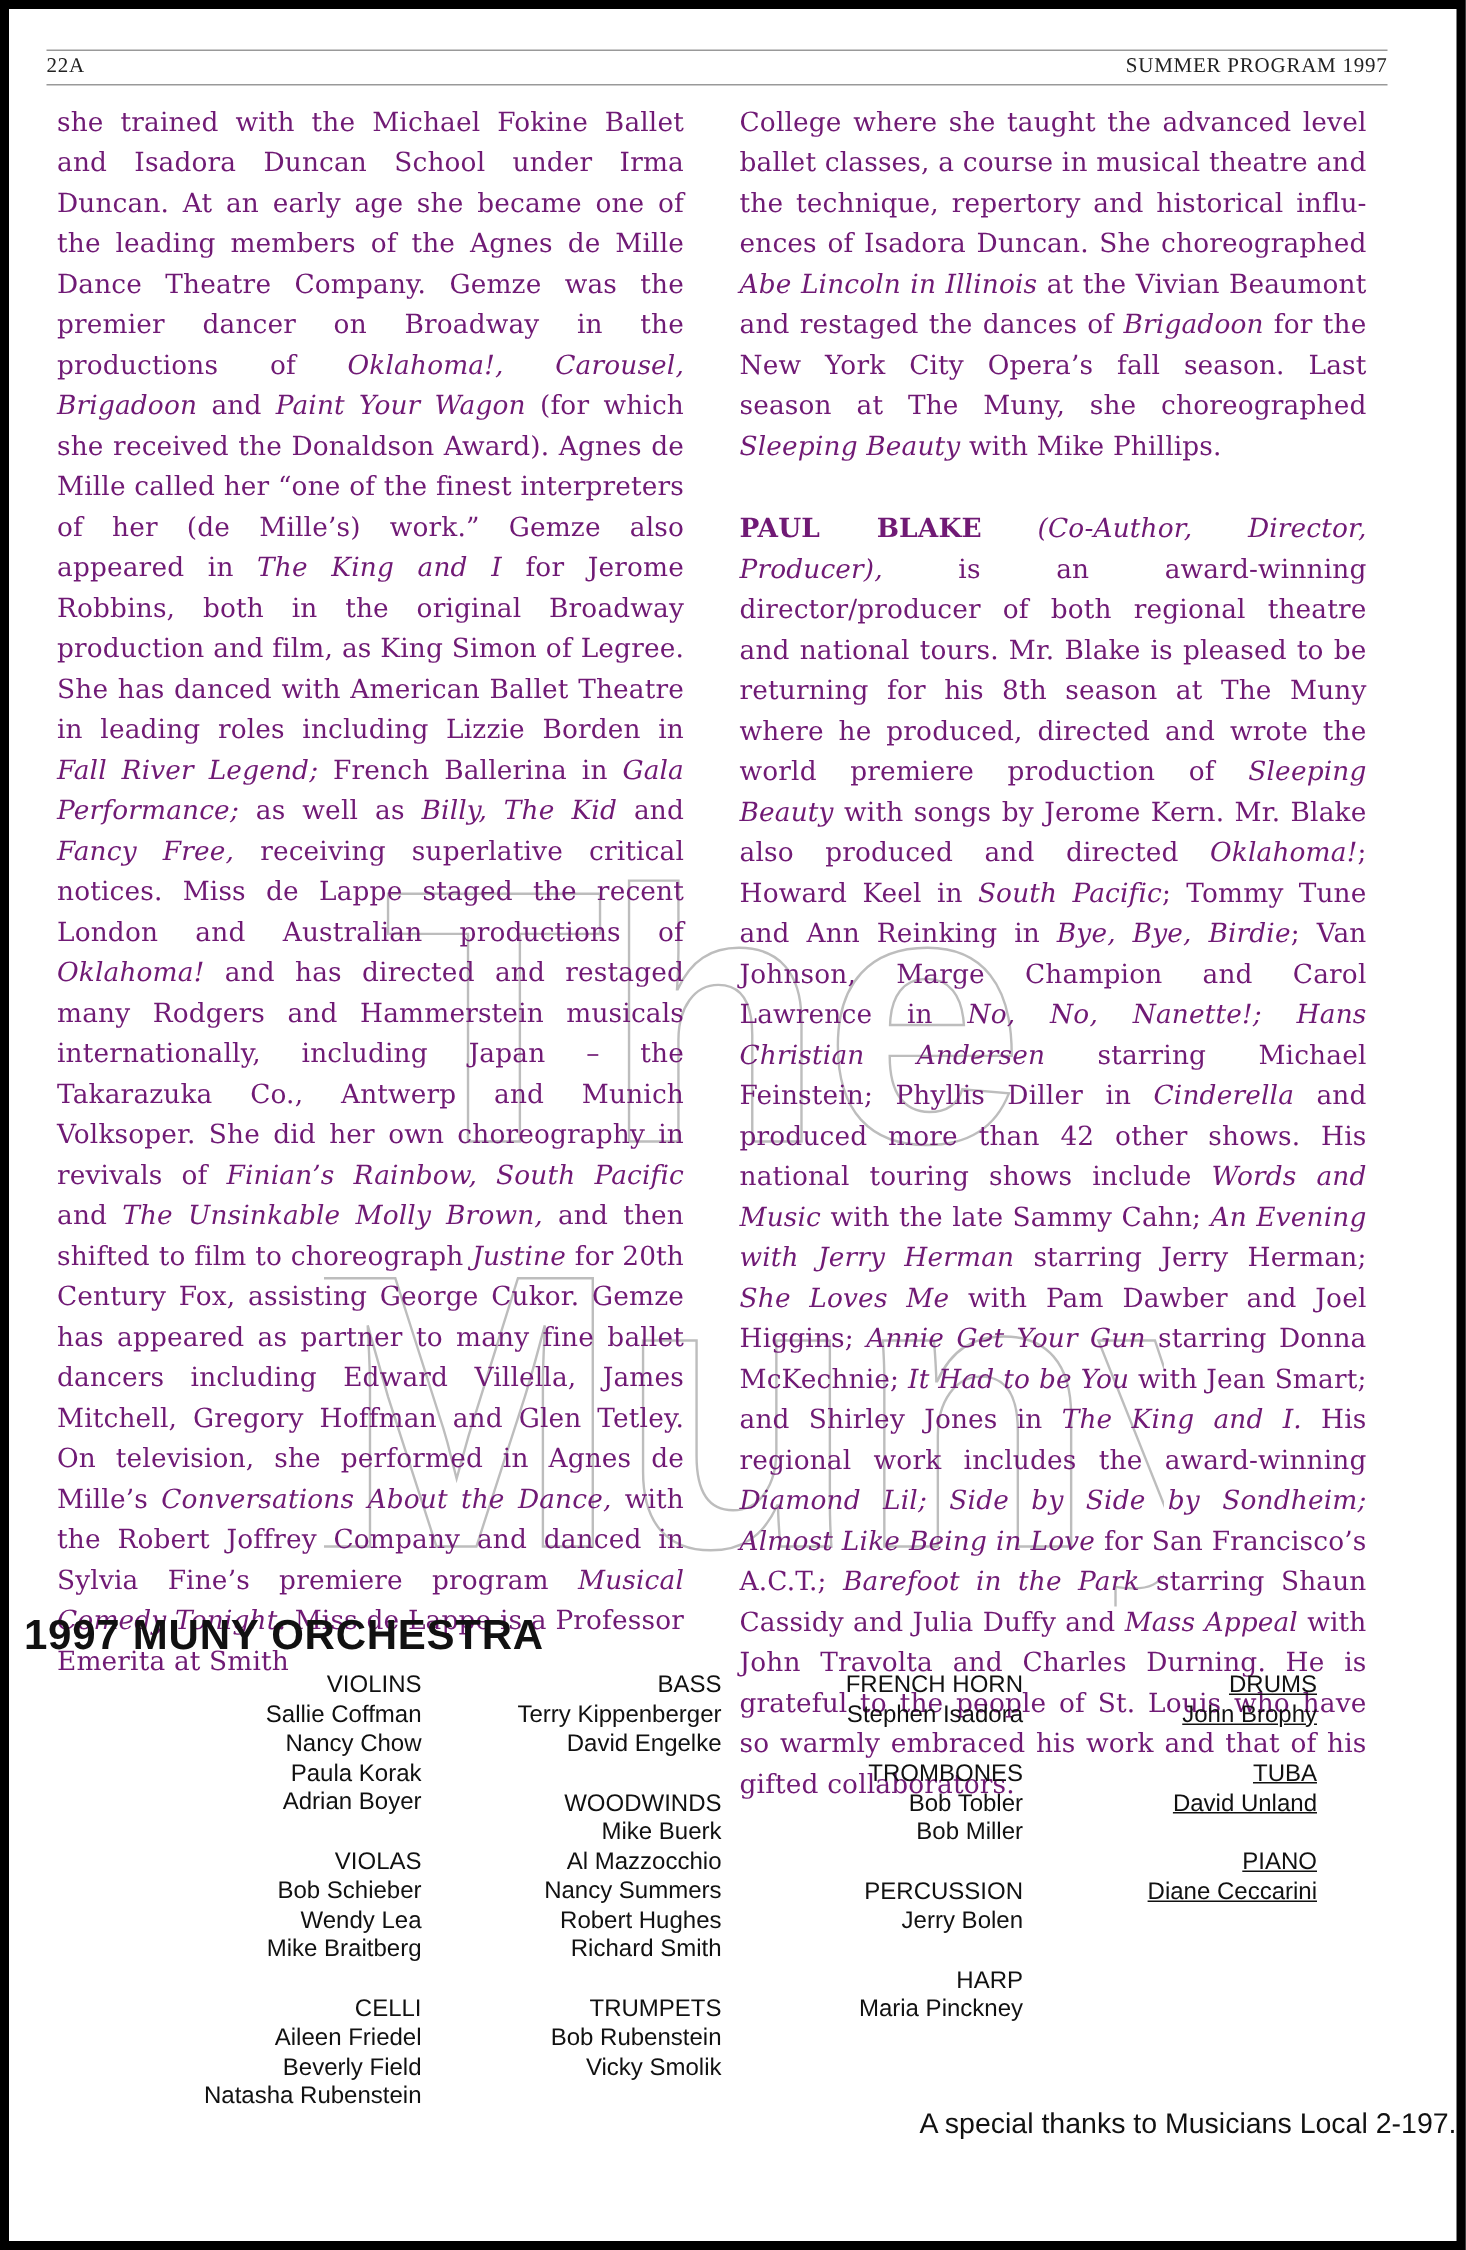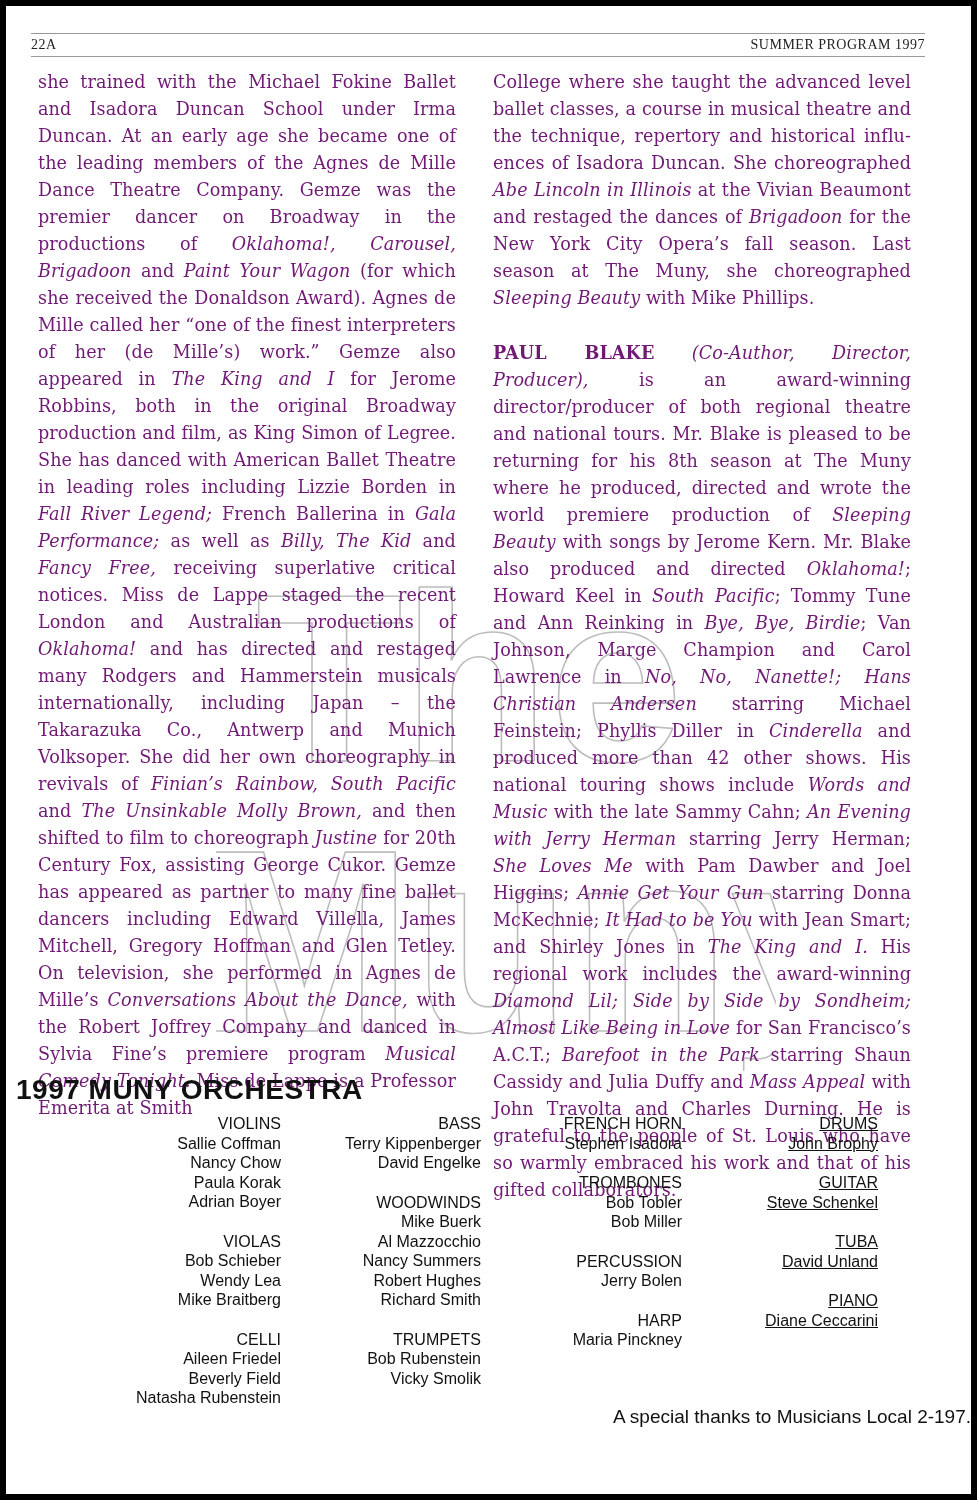--- a/index.html
+++ b/index.html
@@ -151,24 +151,20 @@
           <div class="sec-head">HARP</div>
           <div>Maria Pinckney</div>
         </div>
       </div>
     <div class="orch-col c4">
         <div class="sec">
           <div class="sec-head">DRUMS</div>
           <div>John Brophy</div>
         </div>
         <div class="sec">
-          <div class="sec-head">GUITAR</div>
-          <div>Steve Schenkel</div>
-        </div>
-        <div class="sec">
           <div class="sec-head">TUBA</div>
           <div>David Unland</div>
         </div>
         <div class="sec">
           <div class="sec-head">PIANO</div>
           <div>Diane Ceccarini</div>
         </div>
       </div>
   </div>
 

